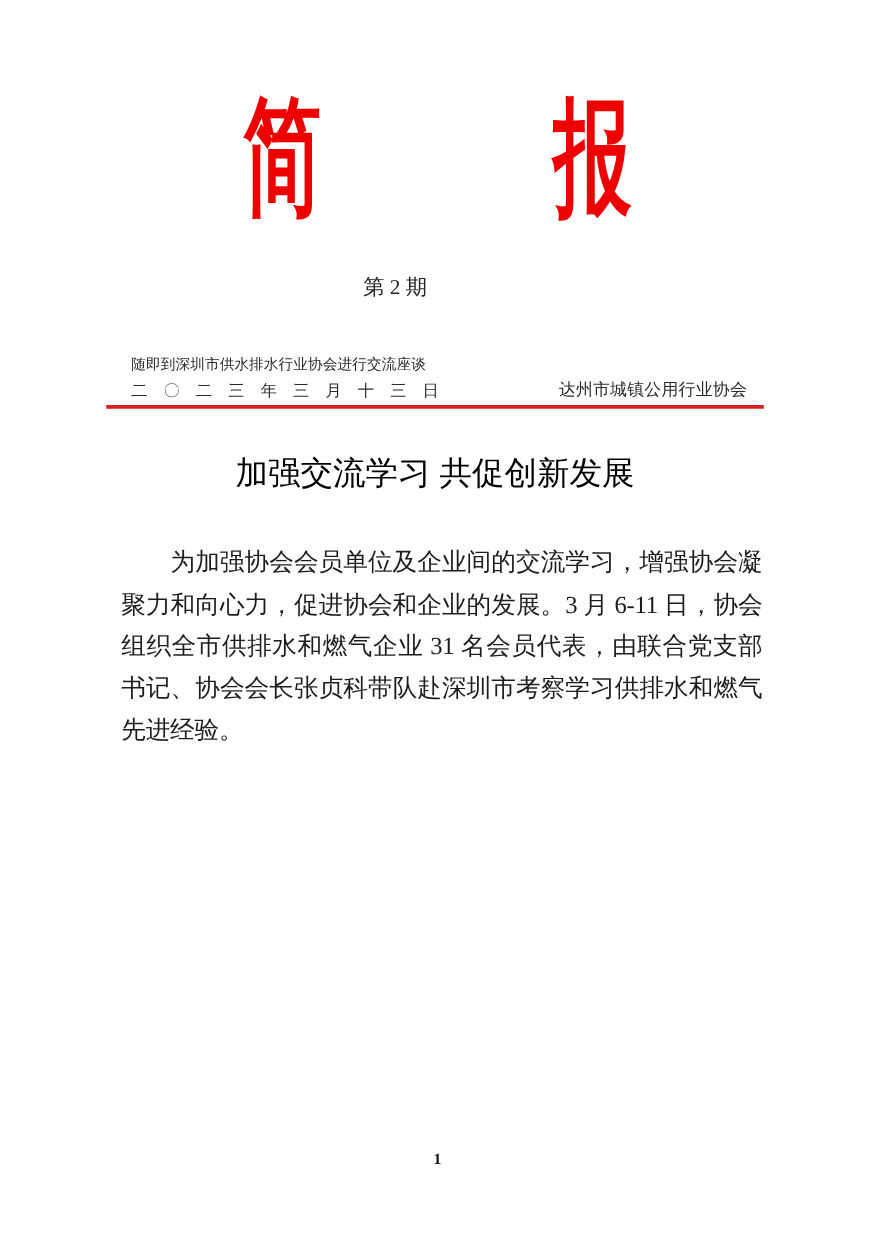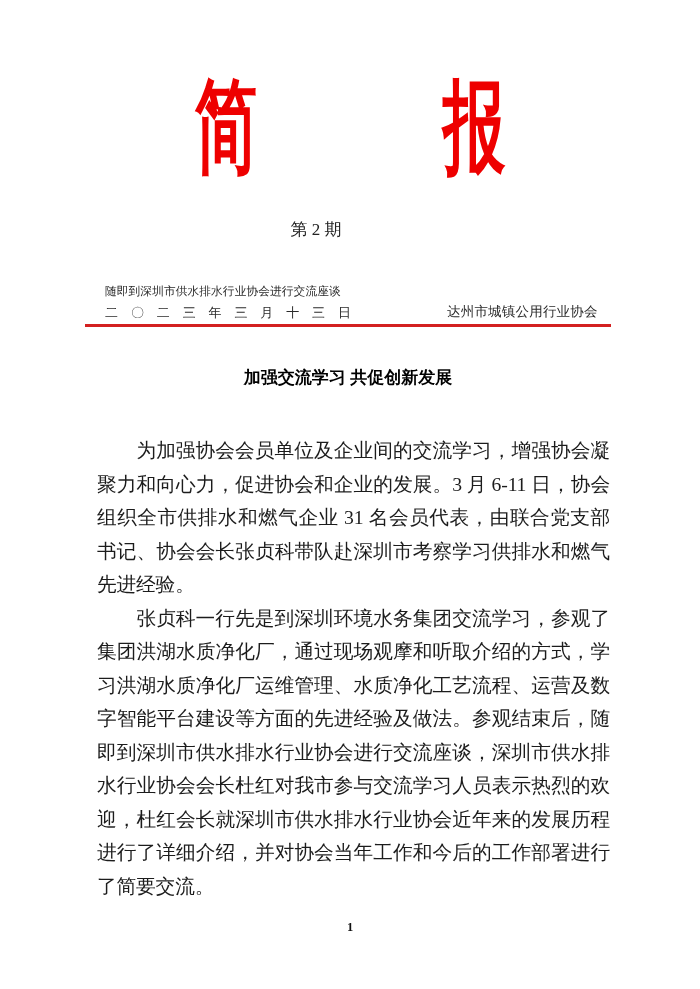--- a/index.html
+++ b/index.html
@@ -95,22 +95,22 @@
   }
 
   
   .article-title {
     position: absolute;
     top: 363px;
     left: 0;
     width: 696px;
     text-align: center;
     font-family: "Liberation Sans", "DejaVu Sans", sans-serif;
-    font-weight: 700;
-    font-size: 17px;
+    font-weight: 400;
+    font-size: 26px;
     line-height: 30px;
     color: #000000;
   }
   .article-body {
     position: absolute;
     top: 423px;
     left: 97px;
     width: 513px;
     font-size: 19.7px;
     line-height: 33.5px;
@@ -155,18 +155,17 @@
   </div>
 
   <div class="issue-date">达州市城镇公用行业协会</div>
 
   <div class="red-rule"></div>
 
   <div class="article-title">加强交流学习 共促创新发展</div>
 
   <div class="article-body">
     <p>为加强协会会员单位及企业间的交流学习，增强协会凝聚力和向心力，促进协会和企业的发展。3 月 6-11 日，协会组织全市供排水和燃气企业 31 名会员代表，由联合党支部书记、协会会长张贞科带队赴深圳市考察学习供排水和燃气先进经验。</p>
-    <p>张贞科一行先是到深圳环境水务集团交流学习，参观了集团洪湖水质净化厂，通过现场观摩和听取介绍的方式，学习洪湖水质净化厂运维管理、水质净化工艺流程、运营及数字智能平台建设等方面的先进经验及做法。参观结束后，随即到深圳市供水排水行业协会进行交流座谈，深圳市供水排水行业协会会长杜红对我市参与交流学习人员表示热烈的欢迎，杜红会长就深圳市供水排水行业协会近年来的发展历程进行了详细介绍，并对协会当年工作和今后的工作部署进行了简要交流。</p>
   </div>
 
   <div class="page-number">1</div>
 
 </div>
 
 </body></html>

